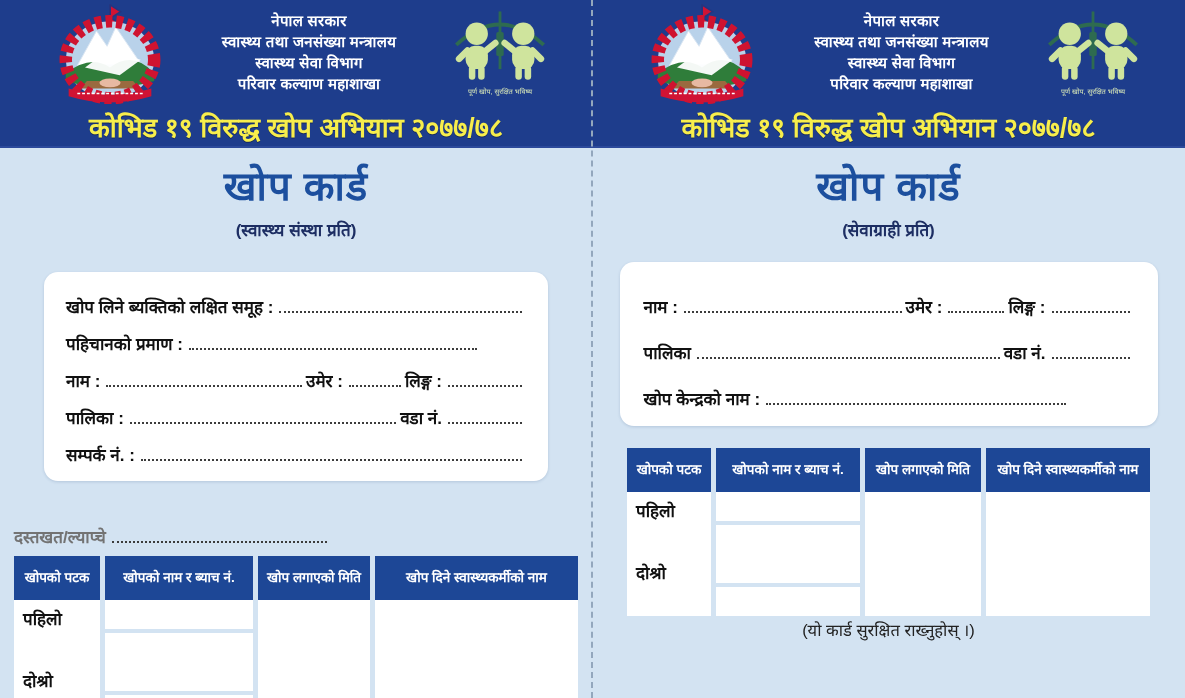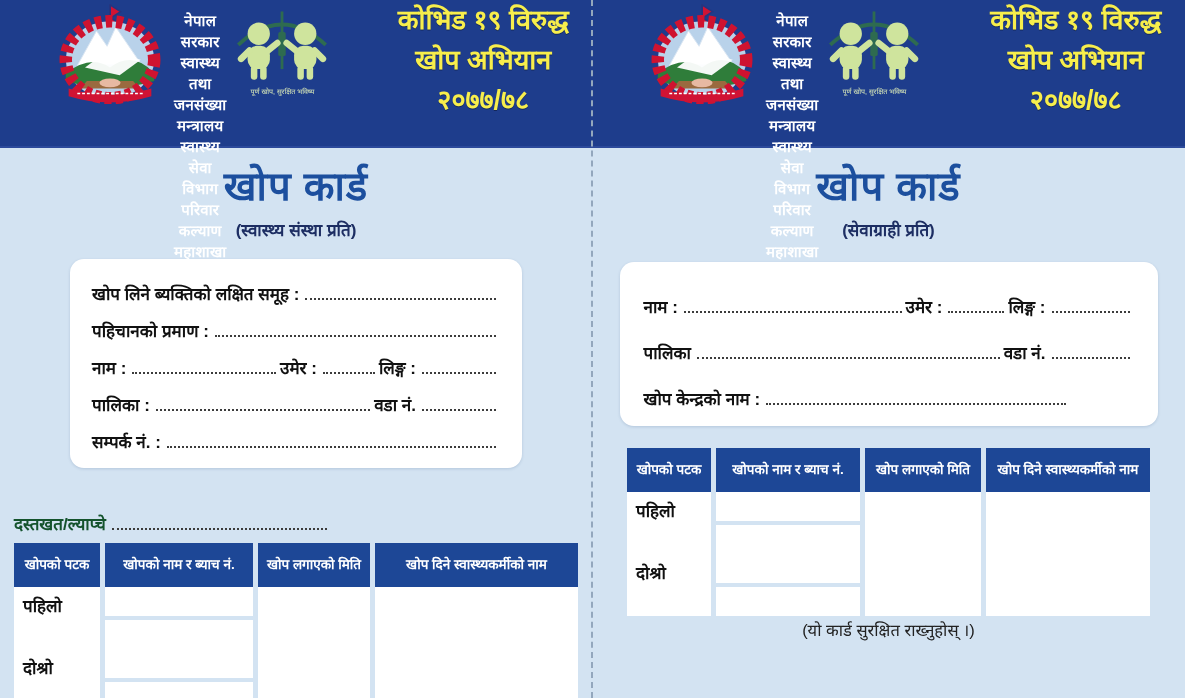--- a/index.html
+++ b/index.html
@@ -13,21 +13,21 @@
   .panel{position:relative;height:698px;}
   .panel.left{width:592px;}
   .panel.right{width:593px;}
   .divider{
     position:absolute;left:591px;top:0;bottom:0;width:0;
     border-left:2px dashed #93a7bd;z-index:5;
   }
   
   .band{
     background:#1e3d8c;height:148px;width:100%;
-    display:flex;flex-direction:row;
+    display:flex;flex-direction:column;
     border-bottom:2px solid #2c4a9b;box-sizing:border-box;
   }
   .band-top{
     flex:1;display:flex;align-items:flex-start;
     padding:4px 36px 0 52px;box-sizing:border-box;
   }
   .ministry{flex:1;text-align:center;color:#ffffff;font-weight:bold;padding-top:6px;}
   .m-line{font-size:15px;line-height:21px;letter-spacing:.3px;}
   .emblem-wrap{width:122px;flex:0 0 auto;}
   .logo-wrap{width:112px;flex:0 0 auto;text-align:center;}
@@ -44,32 +44,32 @@
   }
   .card-sub{
     text-align:center;color:#1d2e63;font-weight:bold;
     font-size:17px;line-height:26px;
   }
   .formbox{
     background:#ffffff;border-radius:14px;
     box-shadow:0 1px 3px rgba(40,70,120,.18);
     box-sizing:border-box;
   }
-  .panel.left .formbox{margin:15px auto 0;width:452px;padding:12px 22px;}
+  .panel.left .formbox{margin:28px auto 0;width:504px;padding:12px 22px;}
   .panel.right .formbox{margin:18px auto 0;width:538px;padding:13px 24px;}
   .fline{display:flex;align-items:flex-end;font-weight:bold;color:#111;font-size:17px;}
   .panel.left .fline{height:37px;}
   .panel.right .fline{height:46px;}
   .flabel{white-space:nowrap;padding-bottom:3px;}
   .dots{
     border-bottom:2px dotted #3c3c3c;height:0;margin:0 4px 8px 6px;
   }
   .dots.grow{flex:1;}
   .sig{
-    display:flex;align-items:flex-end;font-weight:bold;color:#14532d;
+    display:flex;align-items:flex-end;font-weight:bold;color:#737373;
     font-size:17px;margin:44px 0 0 14px;height:26px;
   }
   .sig .dots{width:215px;flex:0 0 auto;}
   
   .vtable{margin:5px 14px 0;}
   .panel.right .vtable{margin:22px 35px 0 35px;}
   .t-head,.t-row{display:grid;gap:5px;}
   .panel.left .t-head,.panel.left .t-row{grid-template-columns:86px 148px 112px 1fr;}
   .panel.right .t-head,.panel.right .t-row{grid-template-columns:84px 144px 116px 1fr;}
   .t-row{height:62px;}

